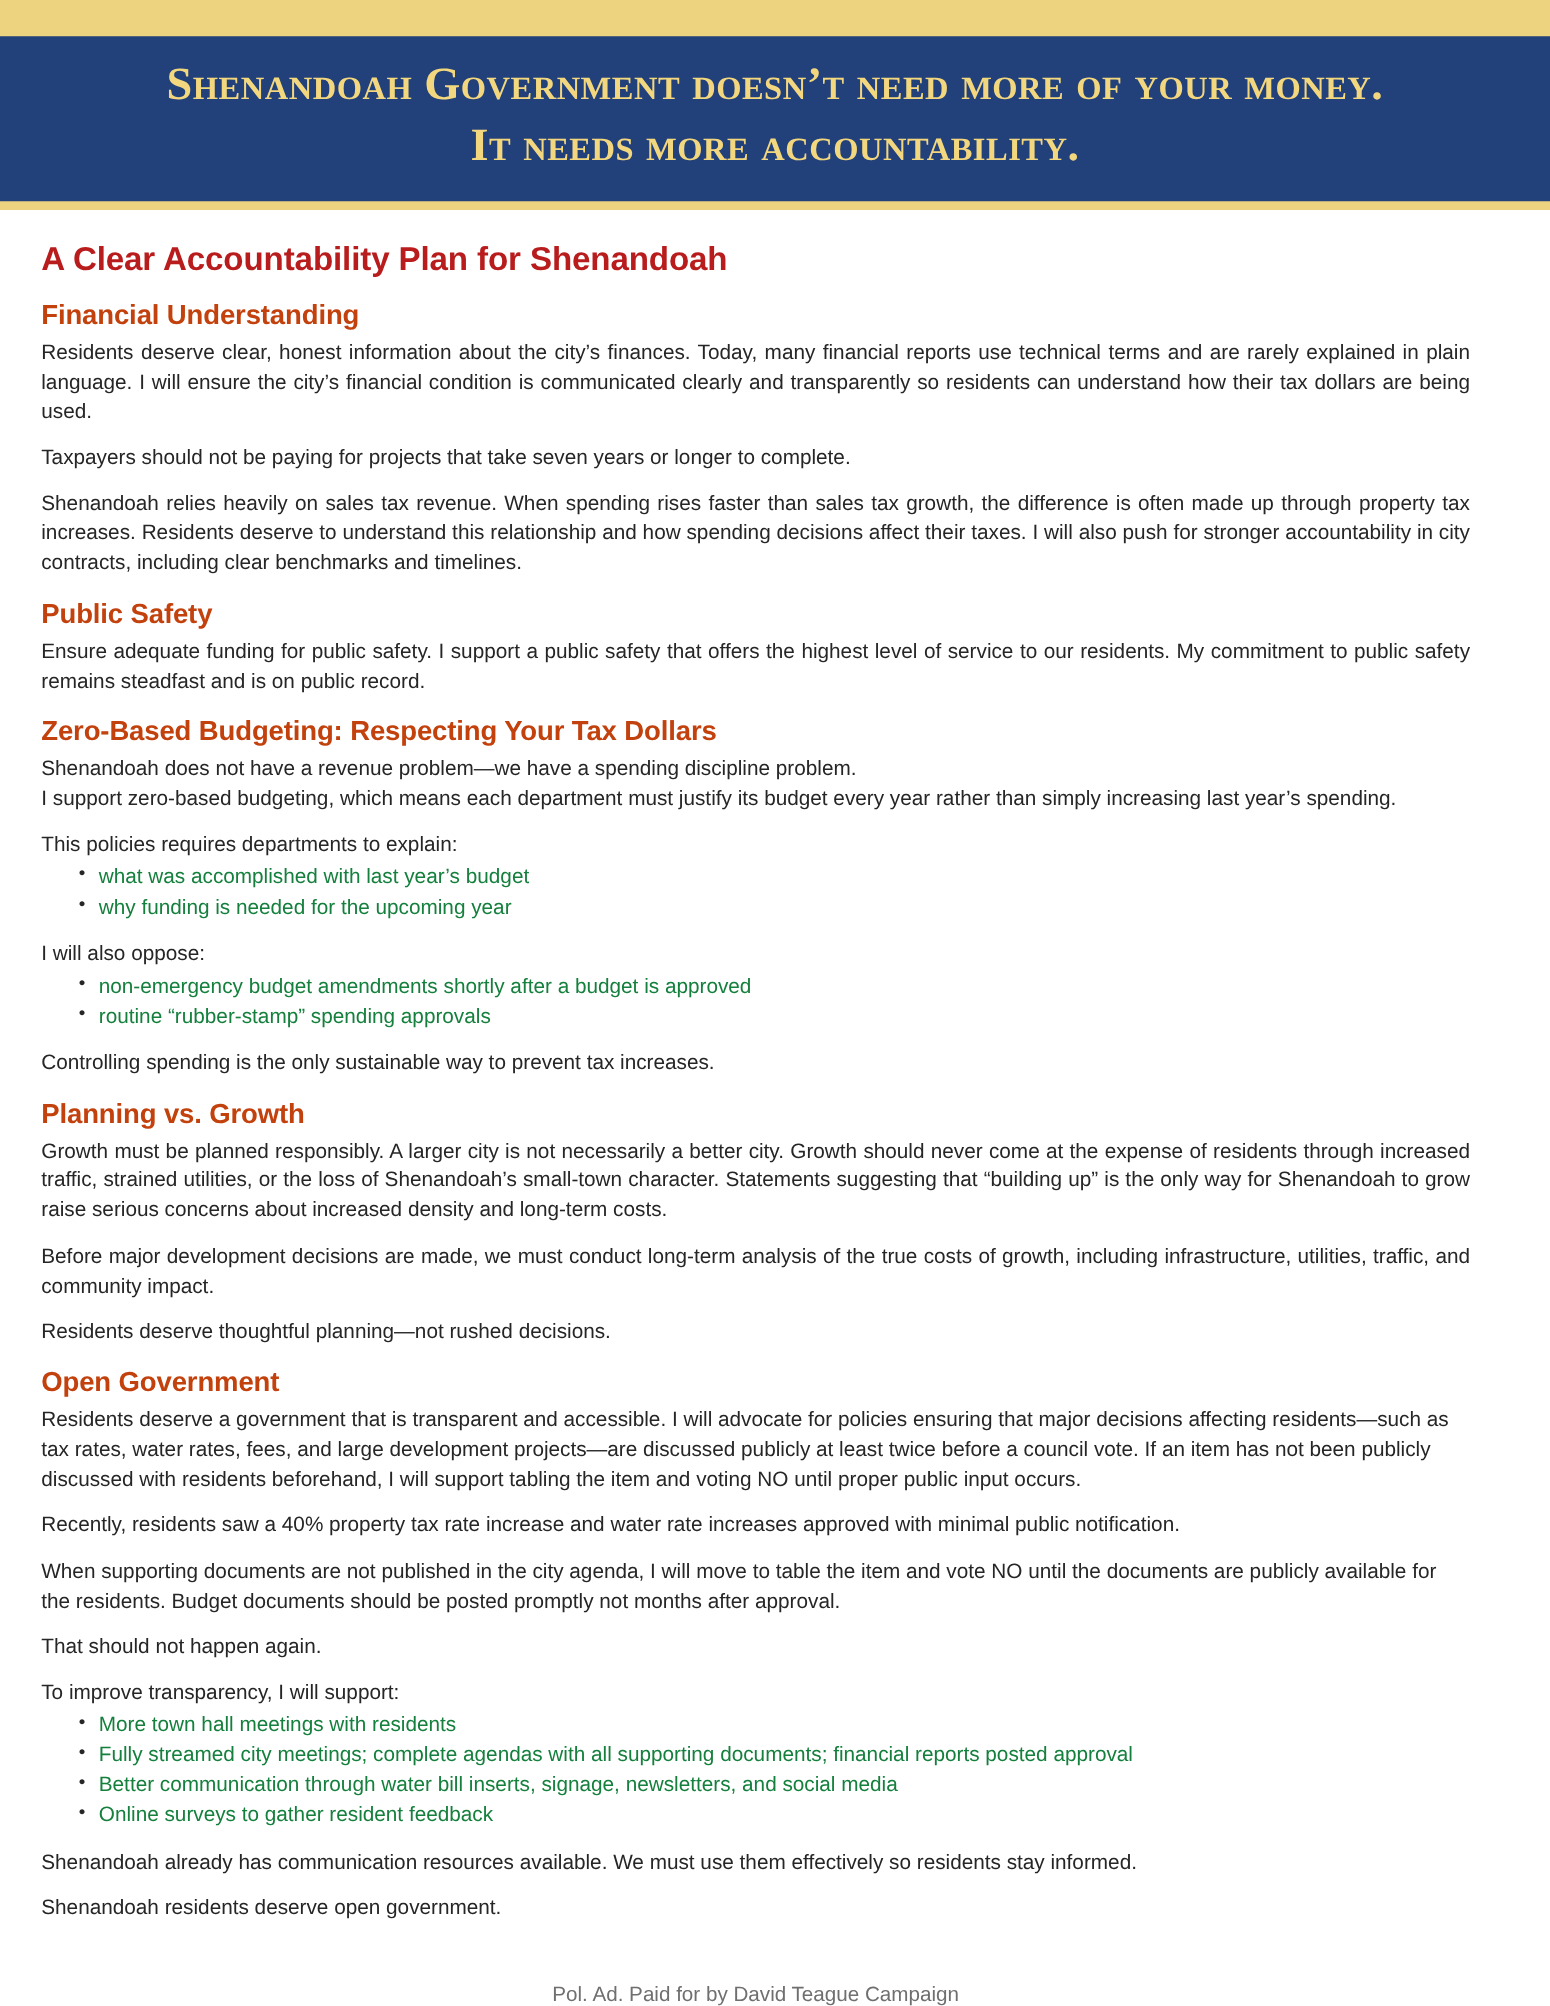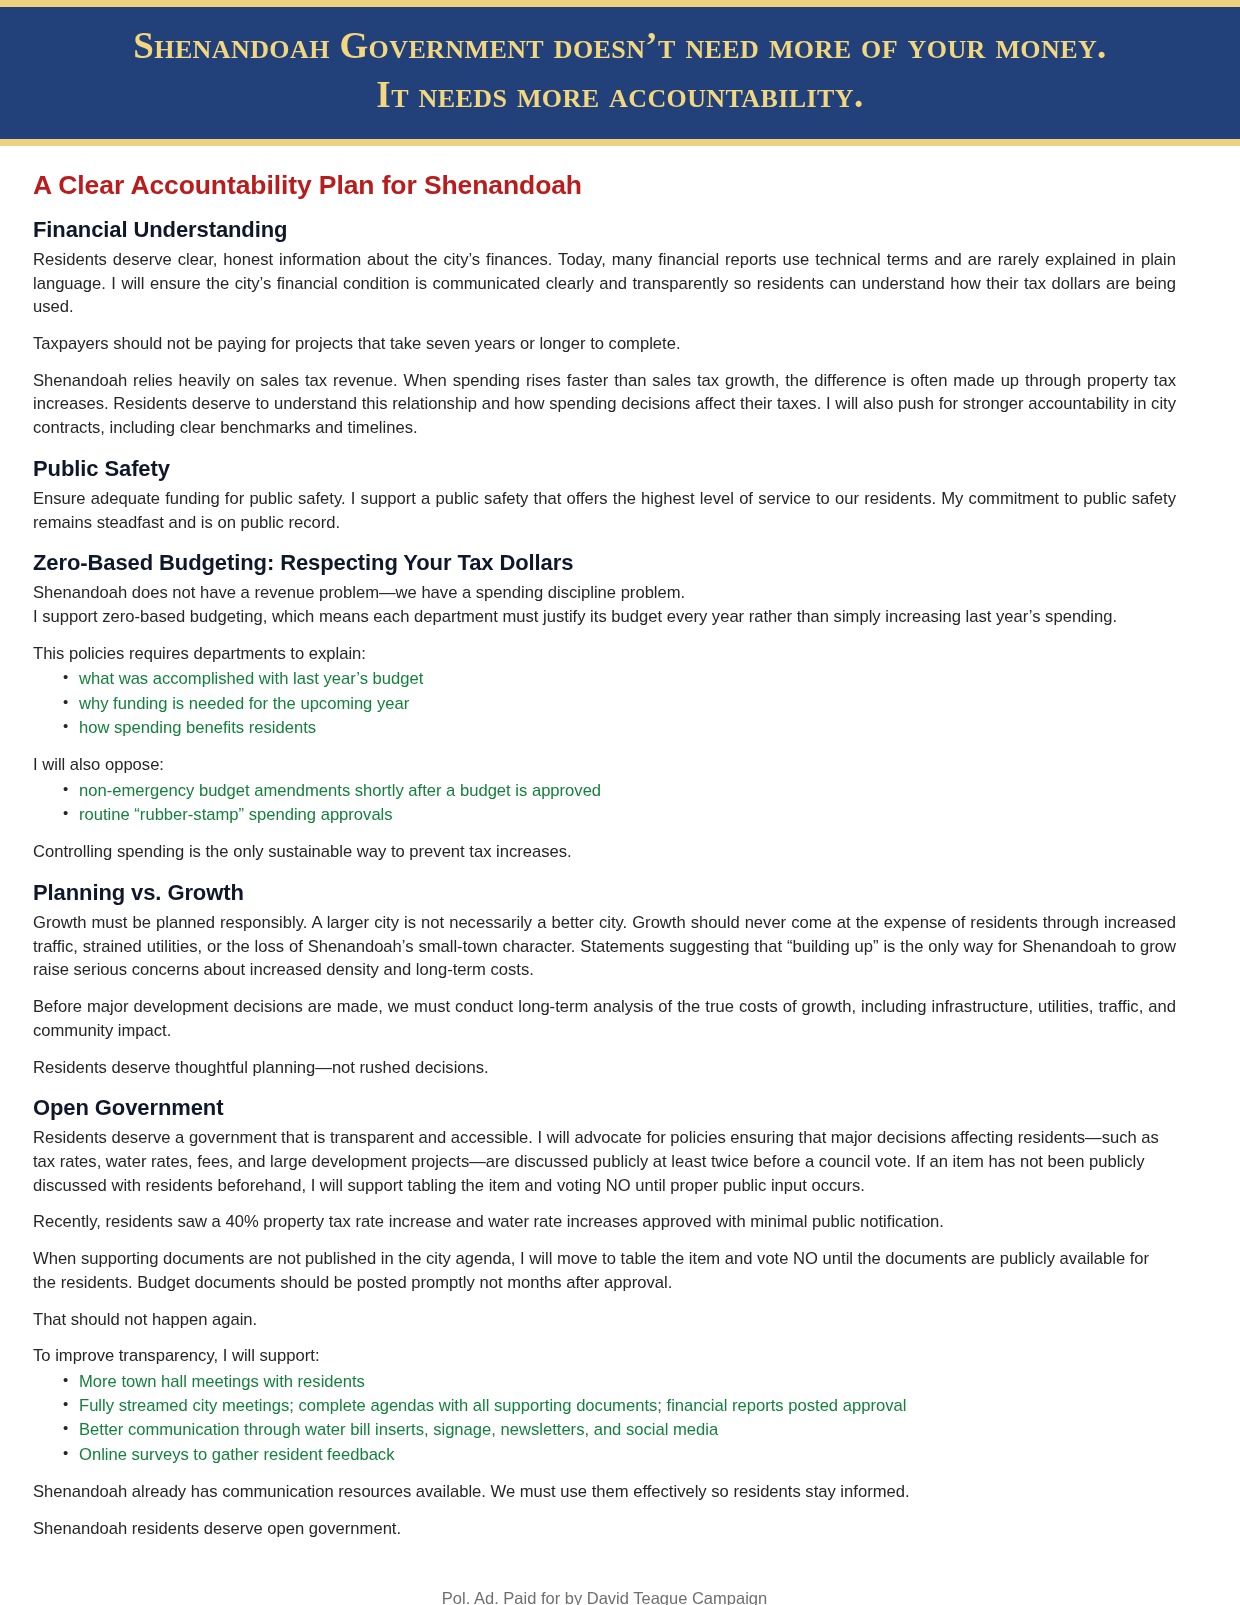--- a/index.html
+++ b/index.html
@@ -19,20 +19,21 @@
   .banner {
     width: 100%;
     background: #edd27f;
     padding: 7px 0 7px 0;
     box-sizing: border-box;
   }
   .banner-inner {
     background: #22407a;
     padding: 18px 20px 22px 20px;
     box-sizing: border-box;
+    margin-top: 22px;
   }
   .banner-line {
     font-family: "Liberation Serif", serif;
     font-variant: small-caps;
     font-weight: 700;
     color: #f3d77e;
     text-align: center;
     letter-spacing: 0.4px;
     line-height: 1.16;
   }
@@ -50,21 +51,21 @@
     font-weight: 700;
     margin: 6px 0 14px 0;
     letter-spacing: -0.1px;
     color: #b91c1c;
   }
   h2.section-title {
     font-size: 22px;
     font-weight: 700;
     margin: 16px 0 5px 0;
     letter-spacing: -0.1px;
-    color: #0f172a;
+    color: #c2410c;
   }
   p.para {
     font-size: 16.6px;
     line-height: 1.43;
     margin: 0 0 13px 0;
     text-align: justify;
     color: #262626;
   }
   p.para.ragged {
     text-align: left;
@@ -128,21 +129,20 @@
   <p class="para">Ensure adequate funding for public safety. I support a public safety that offers the highest level of service to our residents. My commitment to public safety remains steadfast and is on public record.</p>
 
   <h2 class="section-title">Zero-Based Budgeting: Respecting Your Tax Dollars</h2>
   <p class="para ragged tight">Shenandoah does not have a revenue problem—we have a spending discipline problem.</p>
   <p class="para">I support zero-based budgeting, which means each department must justify its budget every year rather than simply increasing last year’s spending.</p>
 
   <p class="lead-in">This policies requires departments to explain:</p>
   <ul class="bullets">
     <li>what was accomplished with last year’s budget</li>
     <li>why funding is needed for the upcoming year</li>
-    <li>how spending benefits residents</li>
   </ul>
 
   <p class="lead-in">I will also oppose:</p>
   <ul class="bullets">
     <li>non-emergency budget amendments shortly after a budget is approved</li>
     <li>routine “rubber-stamp” spending approvals</li>
   </ul>
 
   <p class="para ragged">Controlling spending is the only sustainable way to prevent tax increases.</p>
 

